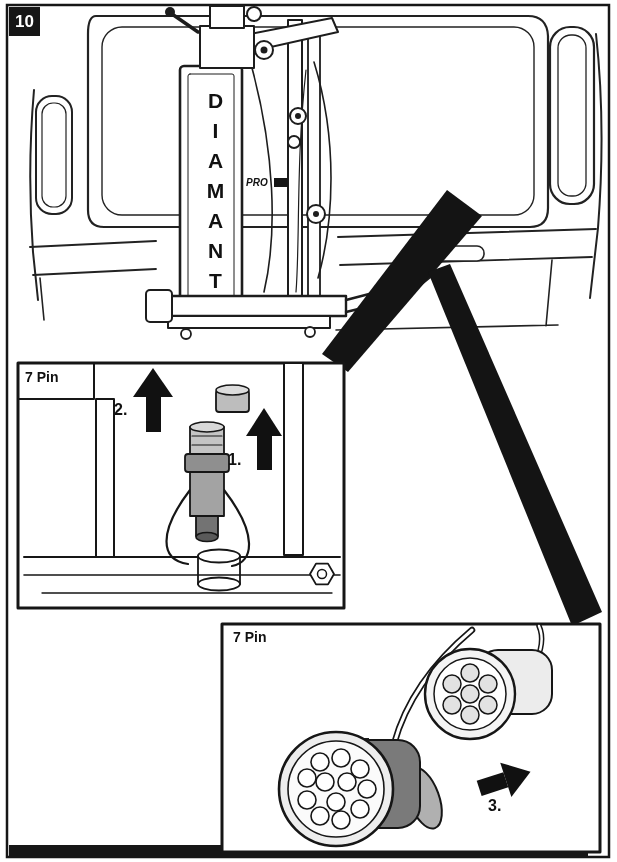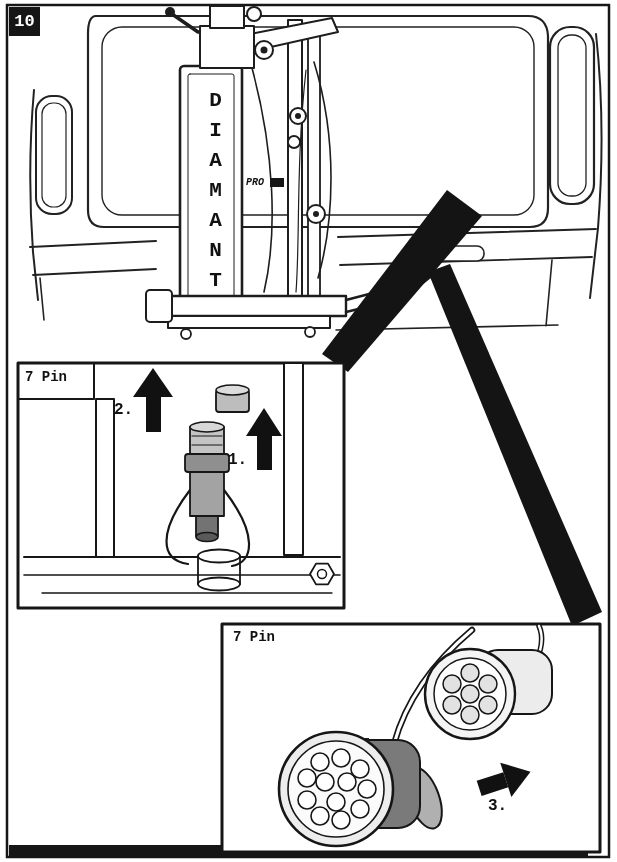--- a/index.html
+++ b/index.html
@@ -1,21 +1,21 @@
 <!DOCTYPE html>
 <html><head>
 <meta charset="utf-8">
 <style>
   html,body{margin:0;padding:0;background:#e8e8e8;}
   .page{
     position:relative;
     width:617px;height:862px;
     background:#ffffff;
     overflow:hidden;
-    font-family:Liberation Mono, monospace;
+    font-family:Liberation Sans, sans-serif;
     color:#161616;
   }
   .page svg{position:absolute;left:0;top:0;}
   .overlay{position:absolute;white-space:nowrap;}
   .badge-step{
     left:9px;top:7px;width:31px;height:29px;
     background:#161616;color:#ffffff;
     font-size:17px;font-weight:bold;
     display:flex;align-items:center;justify-content:center;
   }

